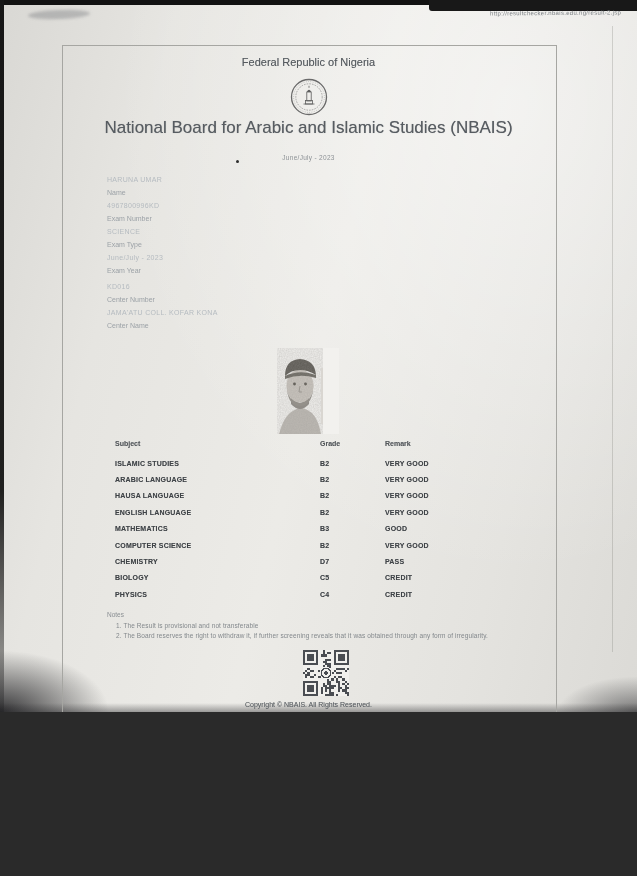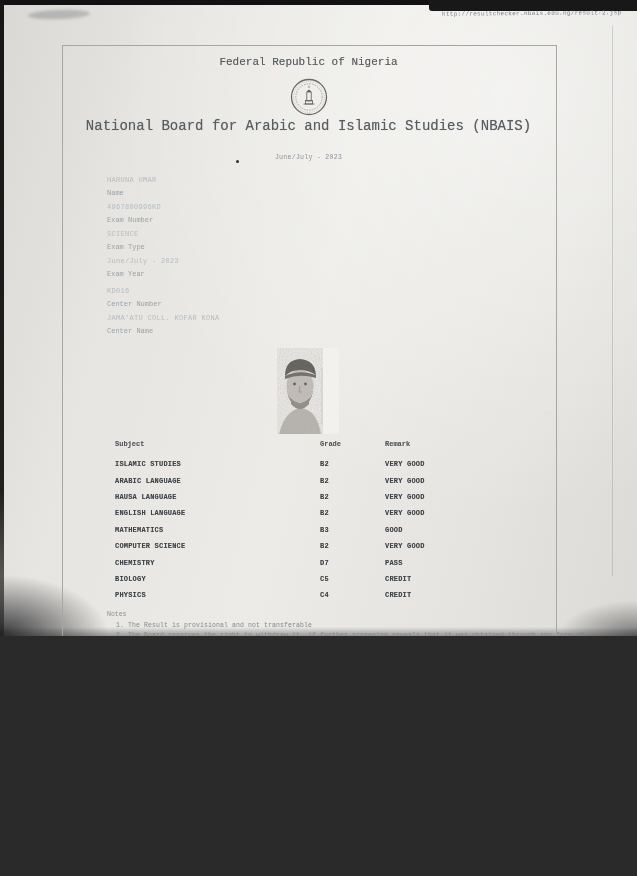--- a/index.html
+++ b/index.html
@@ -1,18 +1,18 @@
 <!DOCTYPE html>
 <html><head>
 <meta charset="utf-8">
 <style>
   html,body{margin:0;padding:0;background:#2a2a2a;}
   .page{
-    position:relative;width:637px;height:636px;overflow:hidden;
-    font-family:Liberation Mono, monospace;
+    position:relative;width:637px;height:712px;overflow:hidden;
+    font-family:Liberation Sans, sans-serif;
     background:
       radial-gradient(ellipse at 80% 15%, rgba(255,255,255,.5), transparent 55%),
       linear-gradient(104deg,#d9d8d4 0%,#e6e5e1 22%,#ecebe7 50%,#e4e3df 78%,#dbdad6 100%);
     color:#44484c;
   }
   
   .edge-top{position:absolute;top:0;left:0;right:0;height:5px;background:#121212;}
   .edge-top-right{position:absolute;top:0;right:0;width:208px;height:11px;background:#181818;border-bottom-left-radius:3px;}
   .edge-left{position:absolute;top:0;left:0;width:4px;height:792px;
     background:linear-gradient(to bottom,#161616 0%,#20201f 62%,rgba(40,40,40,0) 100%);}
@@ -27,21 +27,21 @@
   .crease-2{position:absolute;left:0;right:0;top:838px;height:1px;background:rgba(130,130,125,.14);transform:rotate(.5deg);}
   .smudge{position:absolute;left:28px;top:10px;width:62px;height:9px;border-radius:50%;
     background:rgba(85,88,95,.30);filter:blur(1.5px);transform:rotate(-2deg);}
   .url-header{position:absolute;top:10px;right:16px;font-size:6px;letter-spacing:.3px;
     color:#7c8185;transform:rotate(-.5deg);}
   
   .paper-border{position:absolute;left:62px;top:45px;width:493px;height:686px;border:1px solid #a6a6a2;}
   .center{position:absolute;left:62px;width:493px;text-align:center;}
   .country{top:56px;font-size:11px;color:#565b60;text-shadow:0 0 .6px rgba(90,95,100,.5);}
   .seal-wrap{top:78px;}
-  .board{top:118px;font-size:14px;color:#575c61;text-shadow:0 0 .7px rgba(90,95,100,.55);}
+  .board{top:118px;font-size:17px;color:#575c61;text-shadow:0 0 .7px rgba(90,95,100,.55);}
   .exam-title{top:136px;font-size:11.5px;color:#5a5f64;text-shadow:0 0 .6px rgba(90,95,100,.5);}
   .session{top:154px;font-size:6.5px;color:#8d9296;letter-spacing:.3px;}
   .session-dot{position:absolute;left:236px;top:160px;width:3px;height:3px;border-radius:50%;background:#2e2e2e;}
   
   .candidate{position:absolute;left:107px;top:176px;}
   .field{margin-bottom:6px;}
   .field .val{font-size:7px;color:#b5bbc0;letter-spacing:.3px;margin-bottom:5px;min-height:8px;}
   .field .lab{font-size:7px;color:#9ca2a7;margin-bottom:6px;}
   .field.gap{margin-top:9px;}
   

